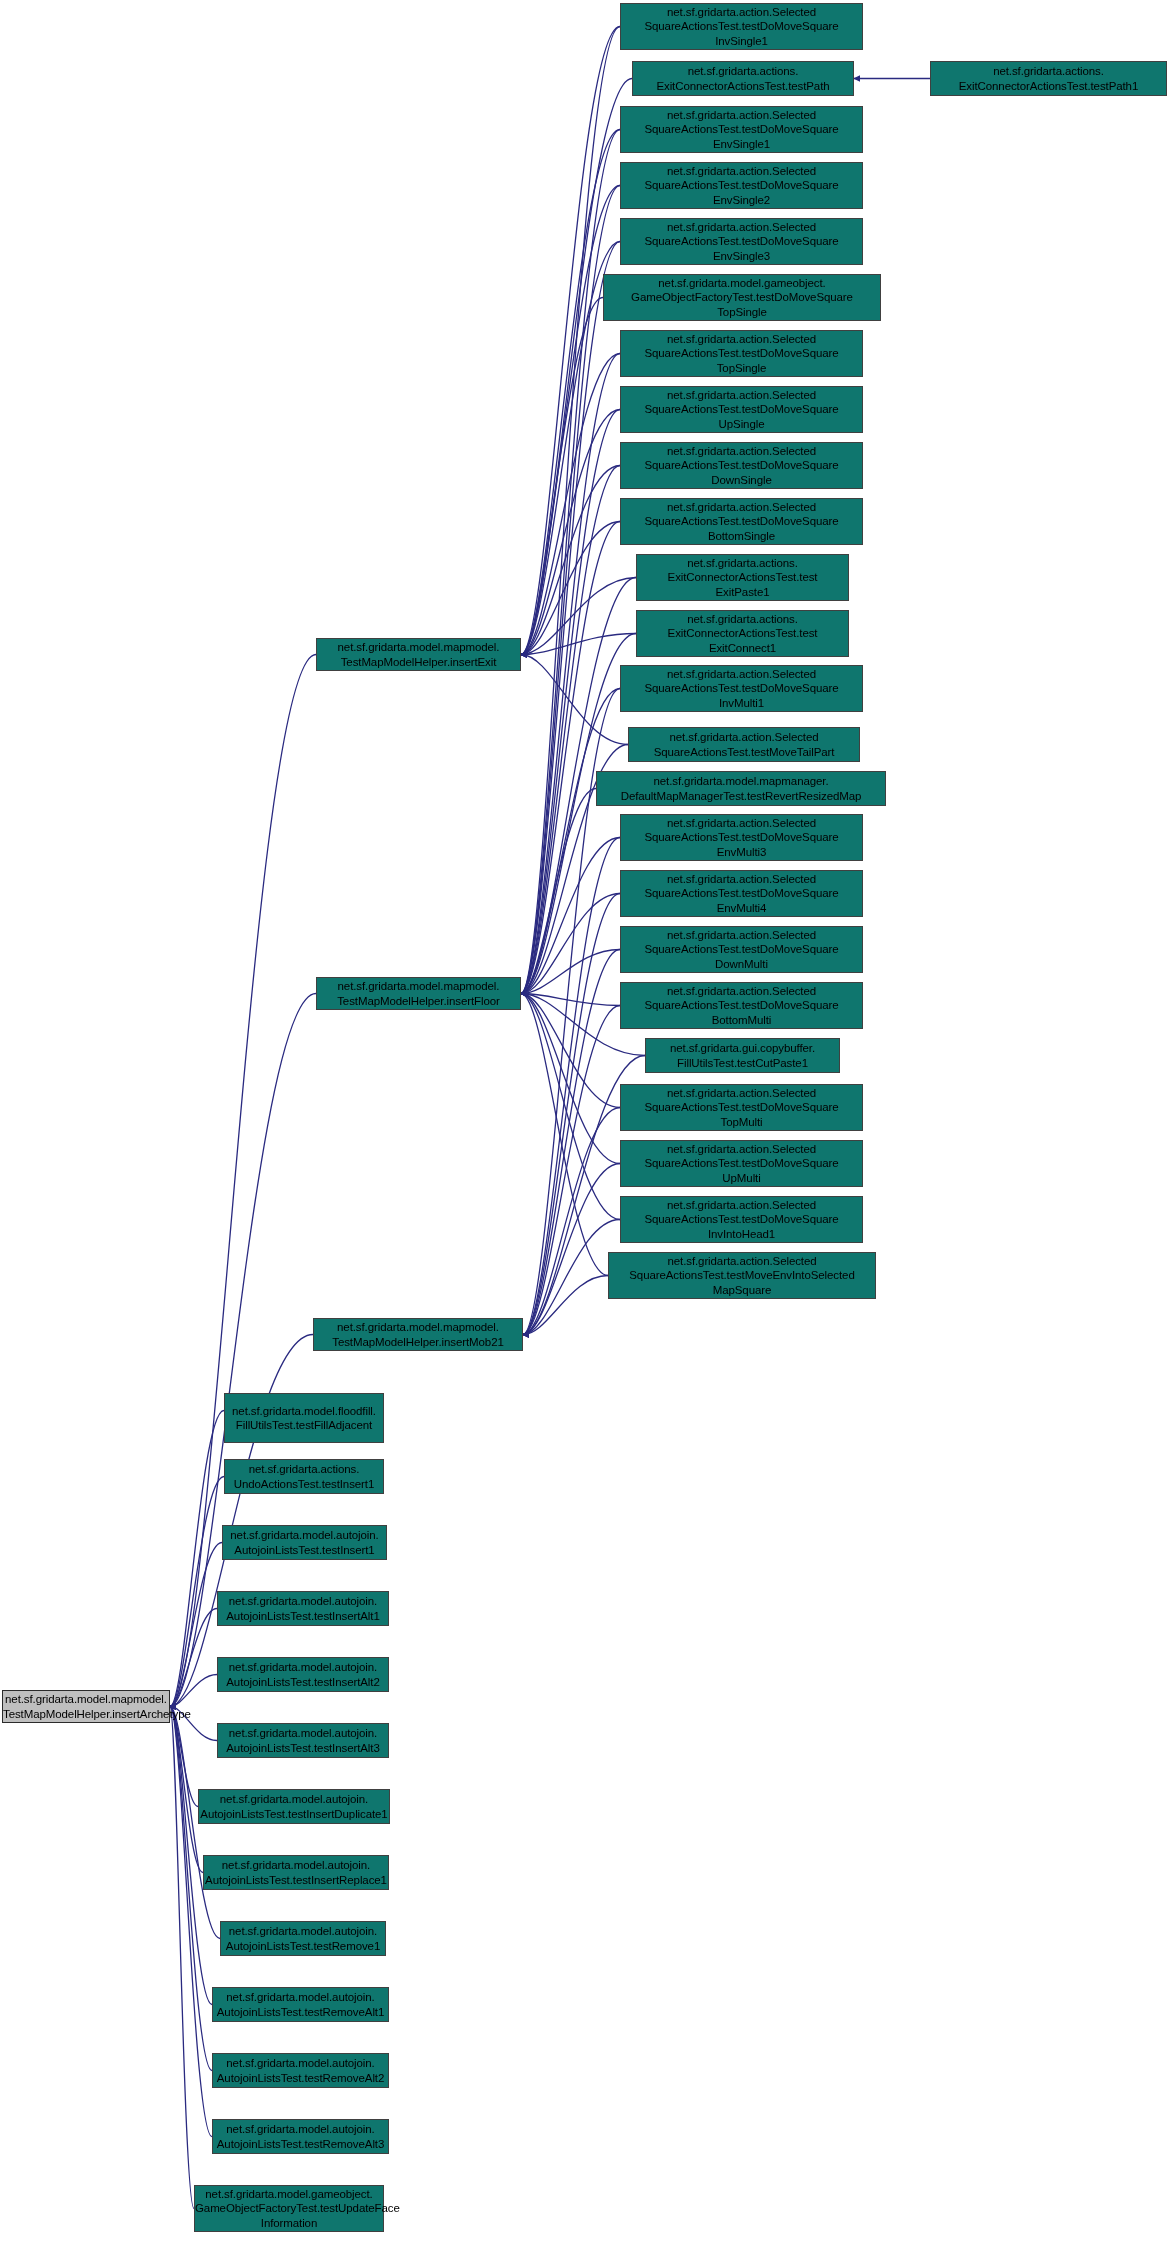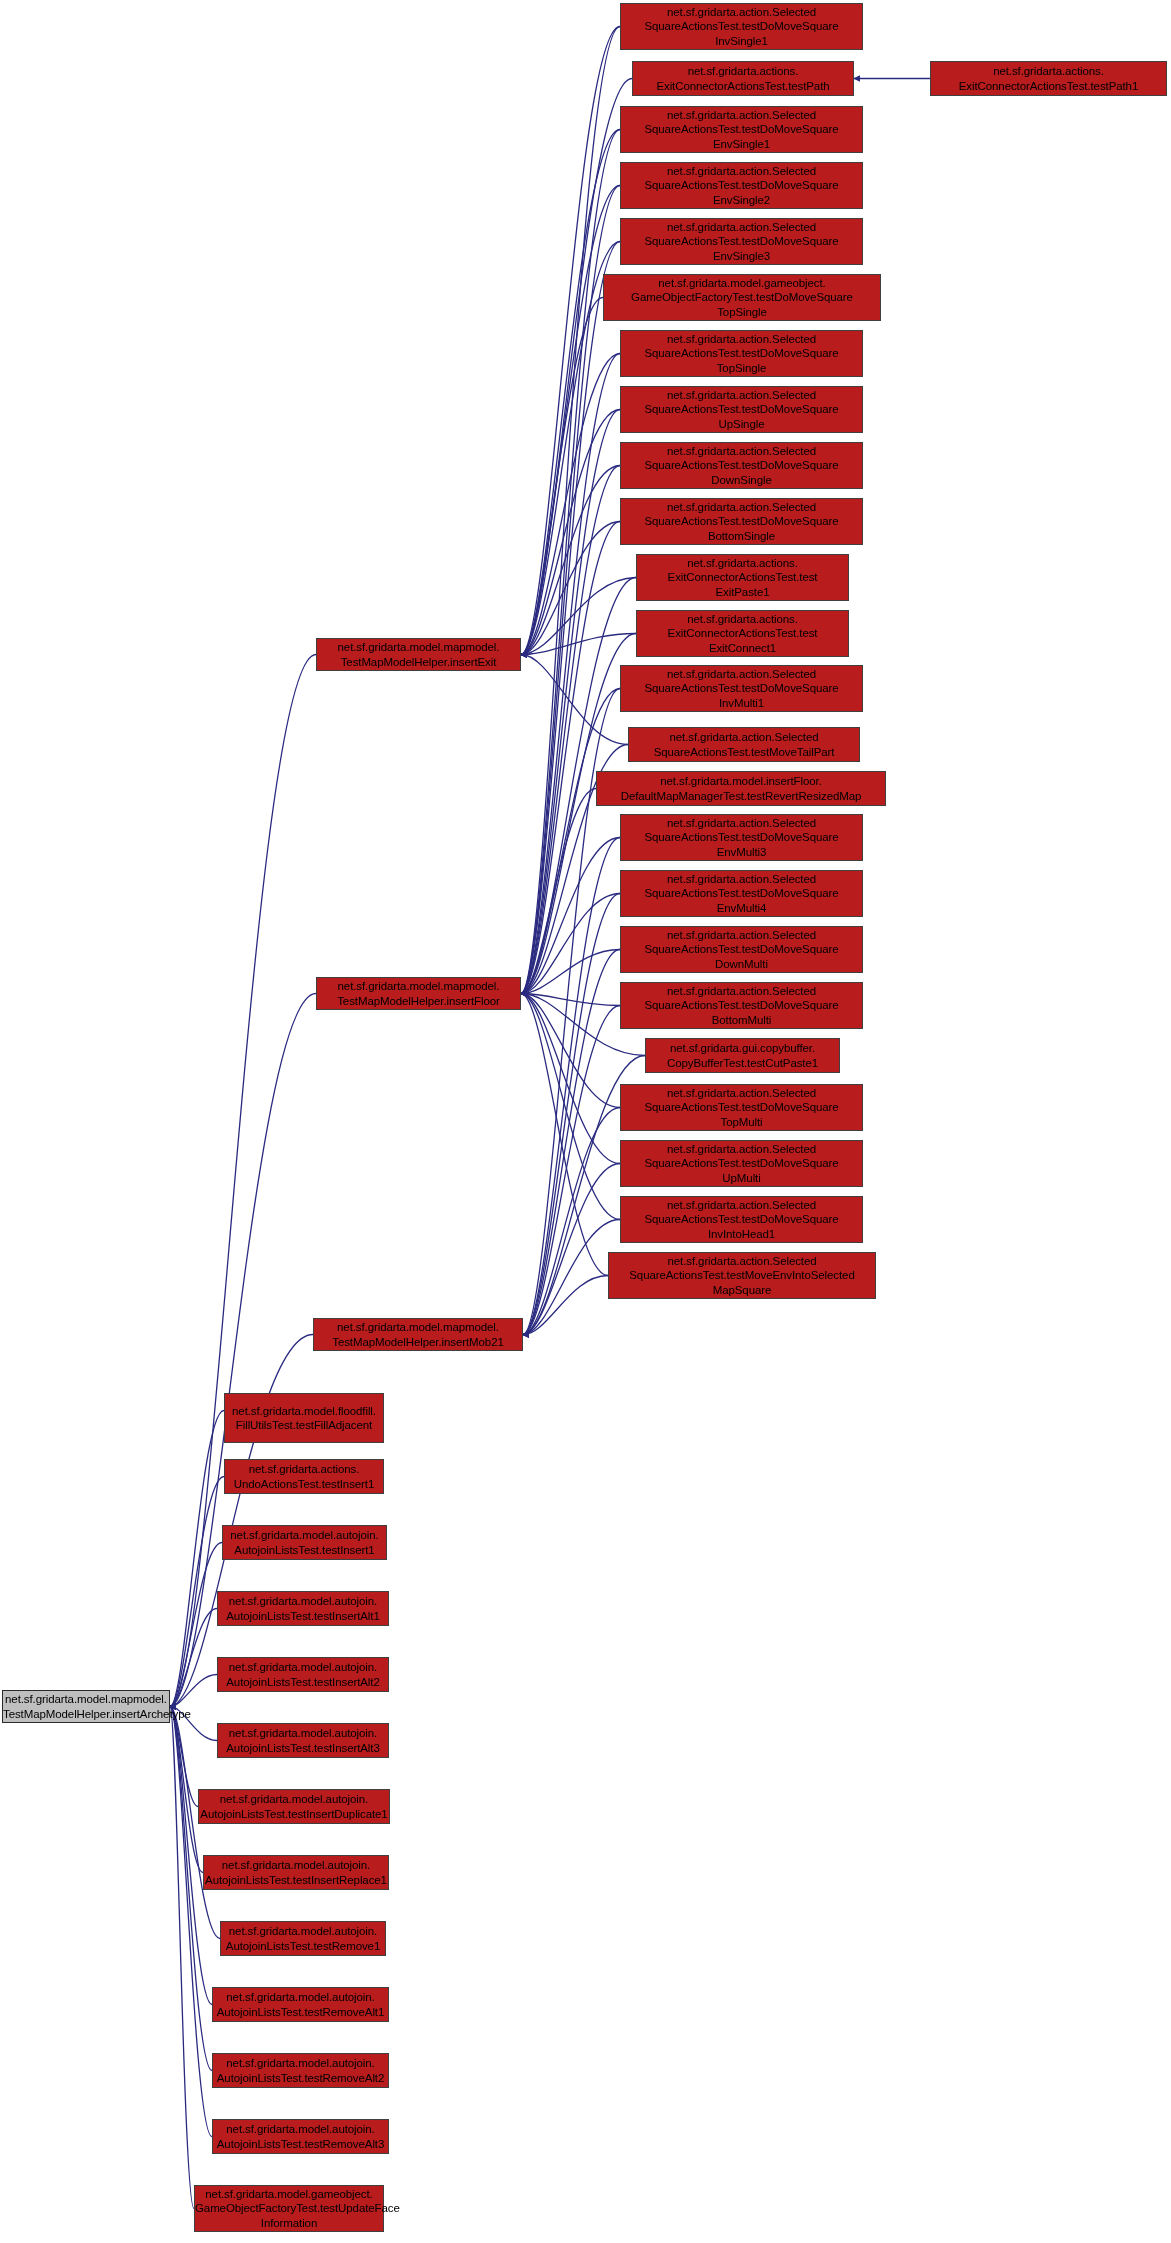--- a/index.html
+++ b/index.html
@@ -1,19 +1,19 @@
 <!DOCTYPE html>
 <html><head>
 <meta charset="utf-8">
 <style>
   html,body{margin:0;padding:0;background:#ffffff;}
   body{font-family:"Liberation Sans", sans-serif;}
   #canvas{position:relative;width:1171px;height:2243px;background:#fff;overflow:hidden;}
   svg.edges{position:absolute;left:0;top:0;width:1171px;height:2243px;pointer-events:none;}
-  .node{position:absolute;box-sizing:border-box;border:1px solid #404040;background:#b91c1c;
+  .node{position:absolute;box-sizing:border-box;border:1px solid #404040;background:#0f766e;
         display:flex;align-items:center;justify-content:center;text-align:center;
         font-size:11.5px;line-height:14.2px;color:#000;letter-spacing:-0.1px;}
   .node.focus{background:#bfbfbf;border:1px solid #2b2b2b;}
   .node span{display:block;width:100%;padding:0 3px;white-space:pre-line;}
 </style>
 </head>
 <body>
 
 <div id="canvas">
   <svg class="edges" id="edge-layer" xmlns="http://www.w3.org/2000/svg">
@@ -170,21 +170,21 @@
       <div class="node" style="left: 620px; top: 665px; width: 243px; height: 47px;">
         <span>net.sf.gridarta.action.Selected
 SquareActionsTest.testDoMoveSquare
 InvMulti1</span>
       </div>
       <div class="node" style="left: 628px; top: 727px; width: 232px; height: 35px;">
         <span>net.sf.gridarta.action.Selected
 SquareActionsTest.testMoveTailPart</span>
       </div>
       <div class="node" style="left: 596px; top: 771px; width: 290px; height: 35px;">
-        <span>net.sf.gridarta.model.insertFloor.
+        <span>net.sf.gridarta.model.mapmanager.
 DefaultMapManagerTest.testRevertResizedMap</span>
       </div>
       <div class="node" style="left: 620px; top: 814px; width: 243px; height: 47px;">
         <span>net.sf.gridarta.action.Selected
 SquareActionsTest.testDoMoveSquare
 EnvMulti3</span>
       </div>
       <div class="node" style="left: 620px; top: 870px; width: 243px; height: 47px;">
         <span>net.sf.gridarta.action.Selected
 SquareActionsTest.testDoMoveSquare
@@ -195,21 +195,21 @@
 SquareActionsTest.testDoMoveSquare
 DownMulti</span>
       </div>
       <div class="node" style="left: 620px; top: 982px; width: 243px; height: 47px;">
         <span>net.sf.gridarta.action.Selected
 SquareActionsTest.testDoMoveSquare
 BottomMulti</span>
       </div>
       <div class="node" style="left: 645px; top: 1038px; width: 195px; height: 35px;">
         <span>net.sf.gridarta.gui.copybuffer.
-CopyBufferTest.testCutPaste1</span>
+FillUtilsTest.testCutPaste1</span>
       </div>
       <div class="node" style="left: 620px; top: 1084px; width: 243px; height: 47px;">
         <span>net.sf.gridarta.action.Selected
 SquareActionsTest.testDoMoveSquare
 TopMulti</span>
       </div>
       <div class="node" style="left: 620px; top: 1140px; width: 243px; height: 47px;">
         <span>net.sf.gridarta.action.Selected
 SquareActionsTest.testDoMoveSquare
 UpMulti</span>

